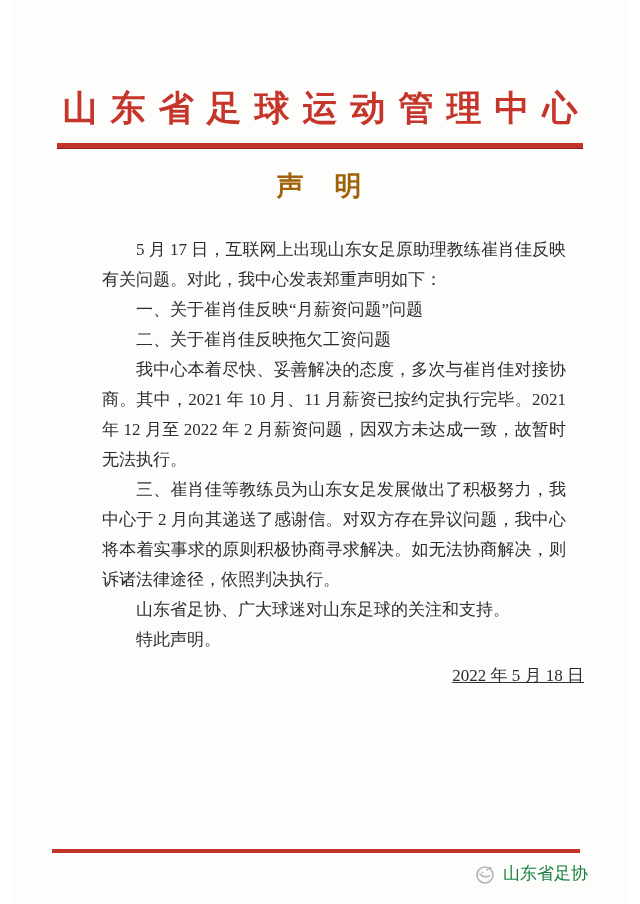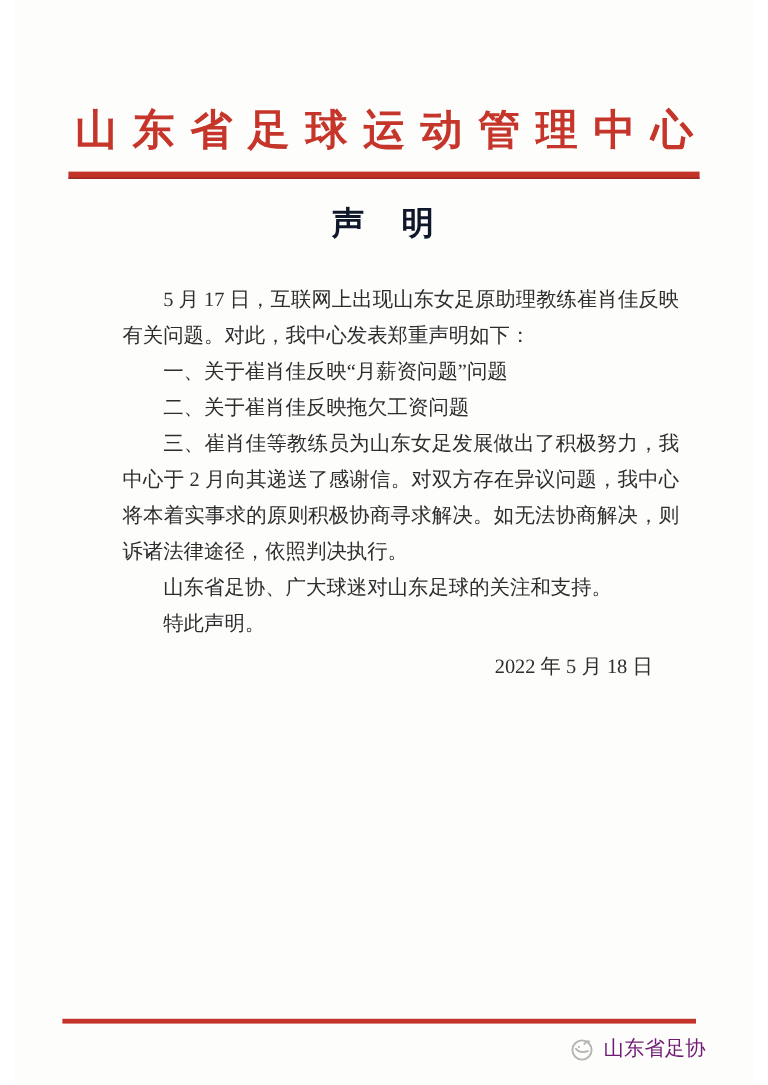--- a/index.html
+++ b/index.html
@@ -33,58 +33,59 @@
     height: 5px;
     background: #c23429;
     border-bottom: 1px solid #8f2019;
   }
   .doc-title {
     margin: 22px 0 0 0;
     text-align: center;
     font-size: 27px;
     line-height: 30px;
     font-weight: bold;
-    color: #0f172a;
+    color: #a16207;
     letter-spacing: 2px;
   }
   .body-text {
     margin: 34px 62px 0 90px;
     font-size: 17px;
     line-height: 30px;
     color: #2d2d2d;
     text-align: justify;
   }
   .body-text p {
     margin: 0;
     padding: 0;
     text-indent: 2em;
   }
   .date-line {
-    margin: 6px 84px 0 0;
+    margin: 6px 44px 0 0;
     text-align: right;
     font-size: 17px;
     line-height: 30px;
     color: #2d2d2d;
+    text-decoration: underline;
   }
   .footer-rule {
     position: absolute;
     left: 40px;
     right: 48px;
     top: 849px;
     height: 4px;
     background: #c23429;
   }
   .footer {
     position: absolute;
     right: 40px;
     top: 861px;
     display: flex;
     align-items: center;
     gap: 6px;
-    color: #701a75;
+    color: #15803d;
     font-size: 17px;
     line-height: 26px;
   }
   .footer .logo {
     display: inline-flex;
     width: 24px;
     height: 24px;
   }
 </style>
 </head>
@@ -95,20 +96,21 @@
   <div class="org-name">山东省足球运动管理中心</div>
 
   <div class="header-rule"></div>
 
   <h1 class="doc-title">声　明</h1>
 
   <div class="body-text">
     <p>5 月 17 日，互联网上出现山东女足原助理教练崔肖佳反映有关问题。对此，我中心发表郑重声明如下：</p>
     <p>一、关于崔肖佳反映“月薪资问题”问题</p>
     <p>二、关于崔肖佳反映拖欠工资问题</p>
+    <p>我中心本着尽快、妥善解决的态度，多次与崔肖佳对接协商。其中，2021 年 10 月、11 月薪资已按约定执行完毕。2021 年 12 月至 2022 年 2 月薪资问题，因双方未达成一致，故暂时无法执行。</p>
     <p>三、崔肖佳等教练员为山东女足发展做出了积极努力，我中心于 2 月向其递送了感谢信。对双方存在异议问题，我中心将本着实事求的原则积极协商寻求解决。如无法协商解决，则诉诸法律途径，依照判决执行。</p>
     <p>山东省足协、广大球迷对山东足球的关注和支持。</p>
     <p>特此声明。</p>
   </div>
 
   <div class="date-line">2022 年 5 月 18 日</div>
 
   <div class="footer-rule"></div>
 
   <div class="footer">

